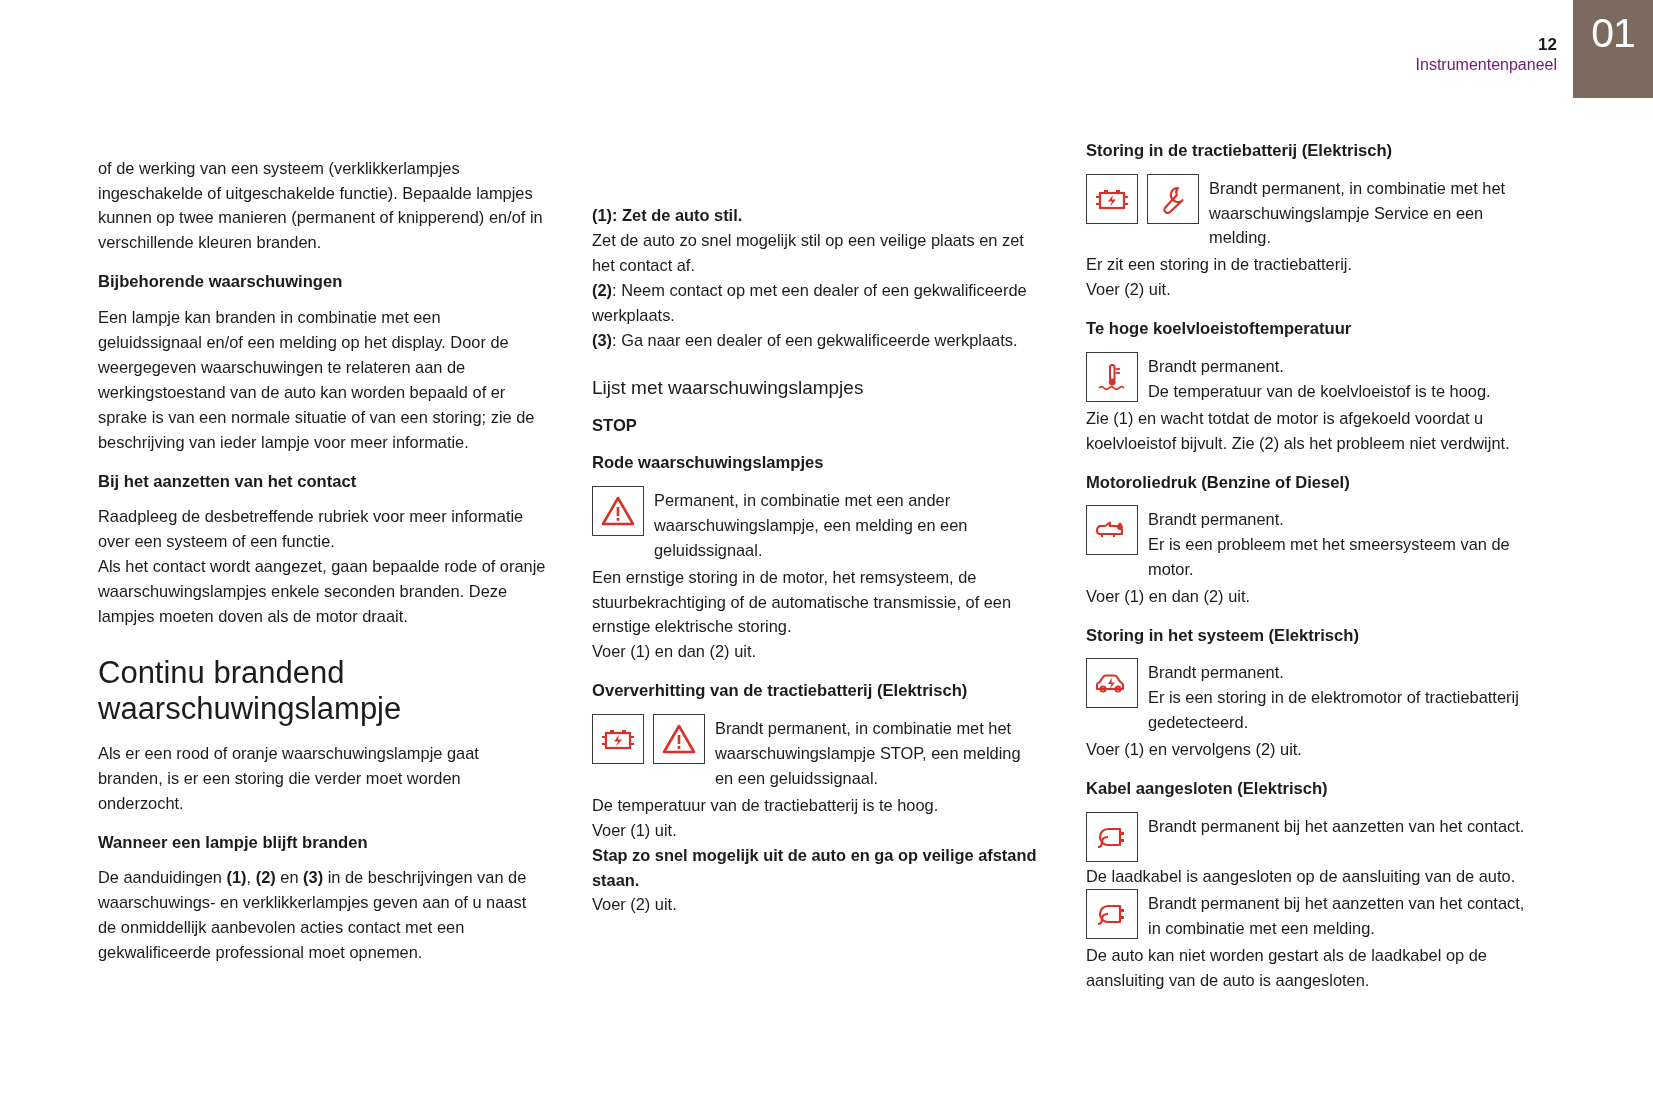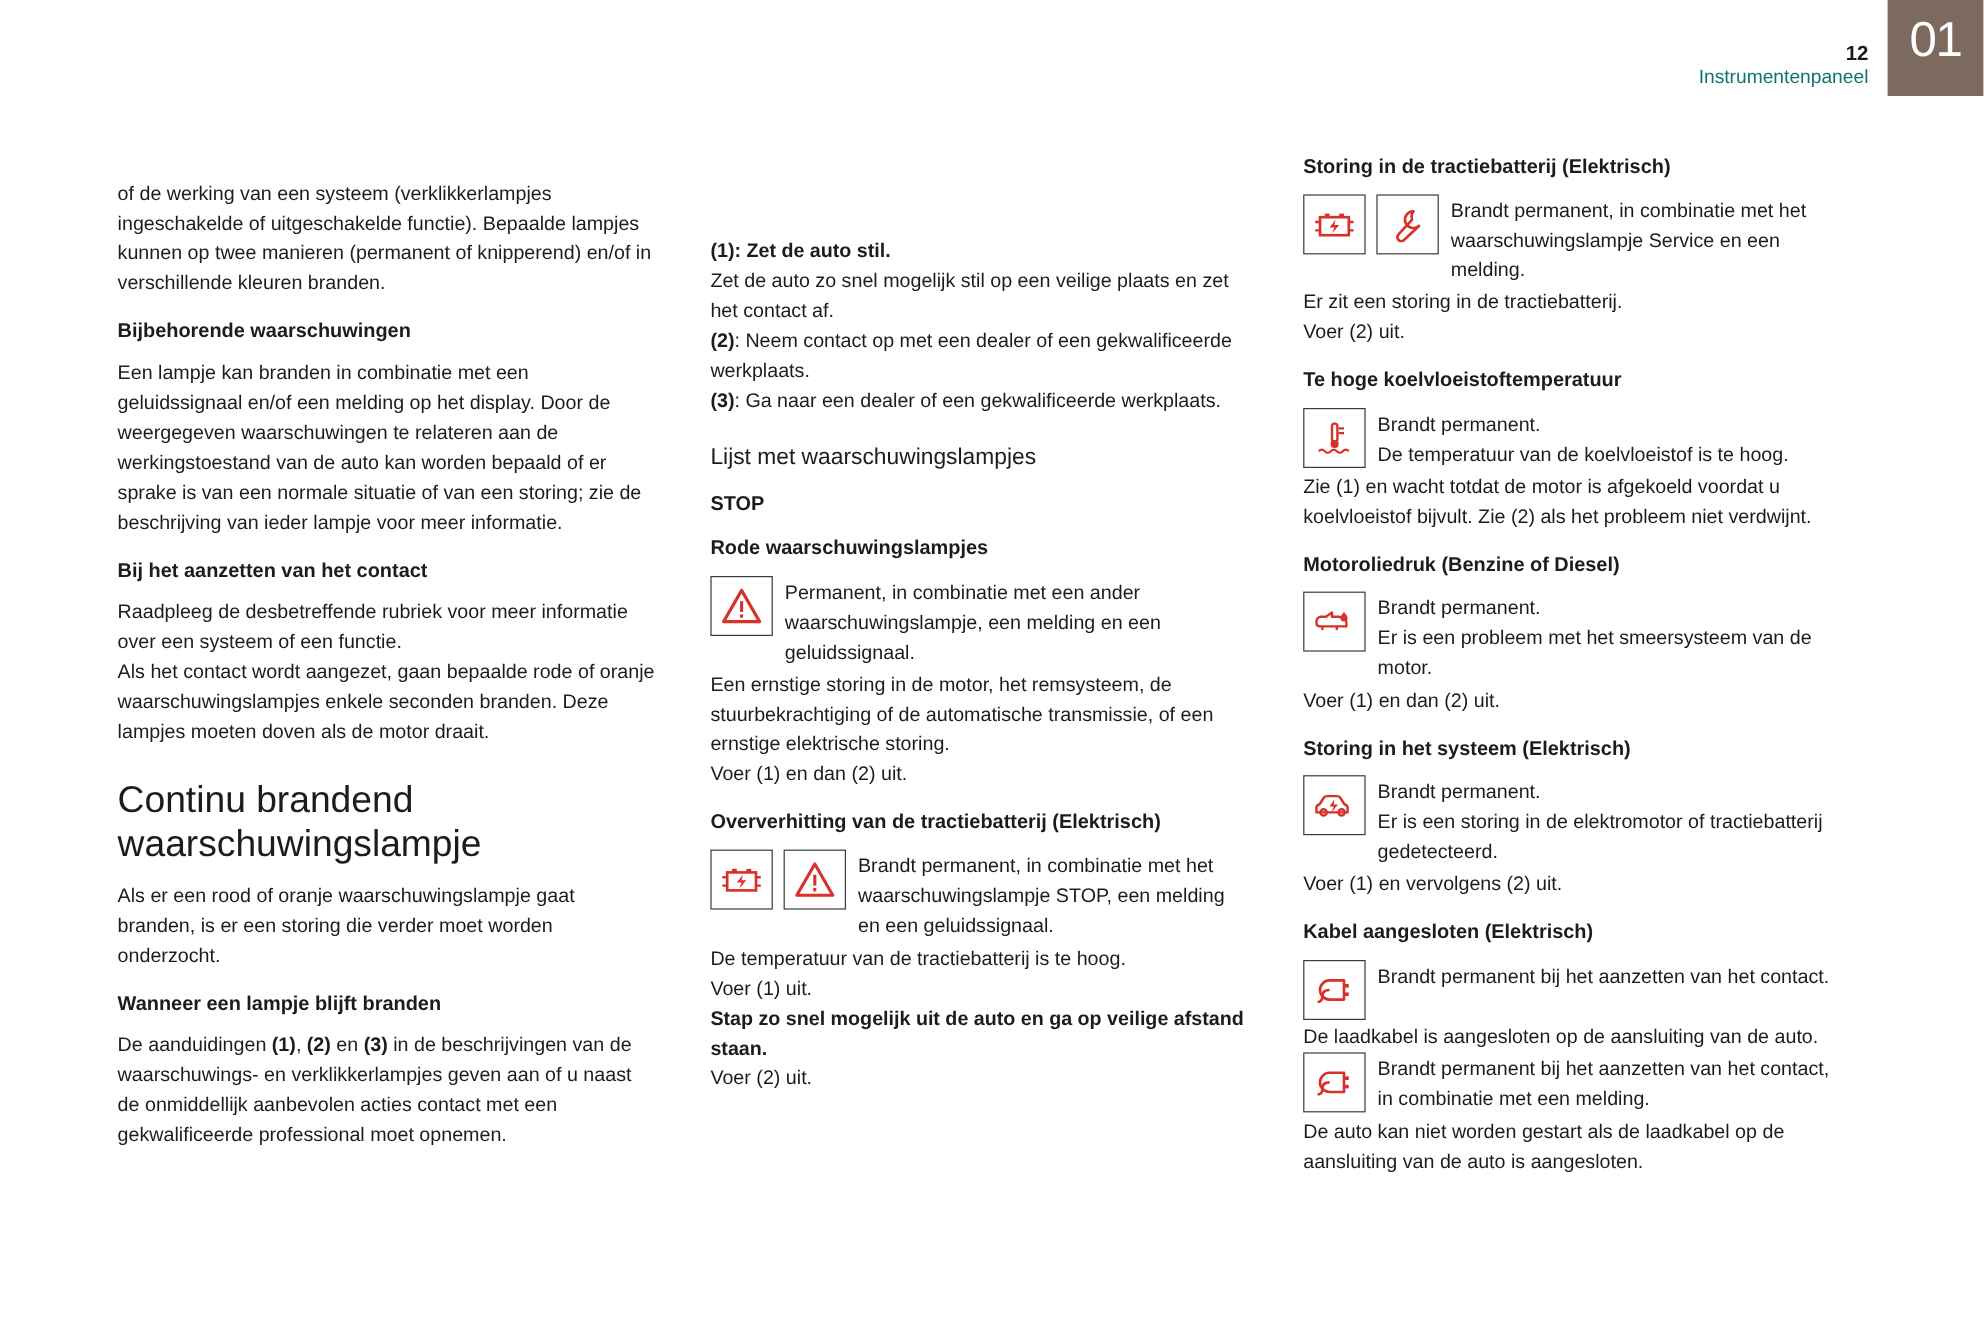--- a/index.html
+++ b/index.html
@@ -7,39 +7,39 @@
     width:1653px;height:1102px;
     background:#ffffff;
     font-family:"Liberation Sans", sans-serif;
     color:#1a1a1a;
     position:relative;
     overflow:hidden;
   }
   
   .chapter-tab{
     position:absolute;top:0;right:0;
-    width:80px;height:80px;
+    width:80px;height:98px;
     background:#7d6a5f;
     color:#ffffff;
     display:flex;align-items:flex-start;justify-content:center;
     font-size:41px;
     letter-spacing:-1px;
     padding-top:10px;
     box-sizing:border-box;
   }
   .header-block{
     position:absolute;top:34px;right:96px;
     text-align:right;
     line-height:1.25;
   }
   .header-page{
     font-size:17px;font-weight:bold;color:#1a1a1a;
   }
   .header-section{
-    font-size:16px;color:#0f766e;
+    font-size:16px;color:#701a75;
   }
   
   .page{
     position:absolute;top:128px;left:0;right:0;
     padding:0 100px 0 98px;
     box-sizing:border-box;
     display:flex;
     gap:46px;
     align-items:center;
   }
@@ -51,21 +51,21 @@
   }
   .col p{margin:0 0 0 0;}
   .col p + p{margin-top:0;}
   .para{margin-bottom:13px;}
   h3.sub{
     font-size:16.6px;
     font-weight:bold;
     margin:16px 0 12px 0;
     line-height:1.3;
   }
-  h3.sub:first-child{margin-top:0;}
+  h3.sub:first-child{margin-top:12px;}
   h2.big{
     font-size:31px;
     font-weight:400;
     line-height:1.16;
     margin:26px 0 14px 0;
     color:#1c1c1c;
   }
   h2.big2{
     font-size:19px;
     font-weight:400;

